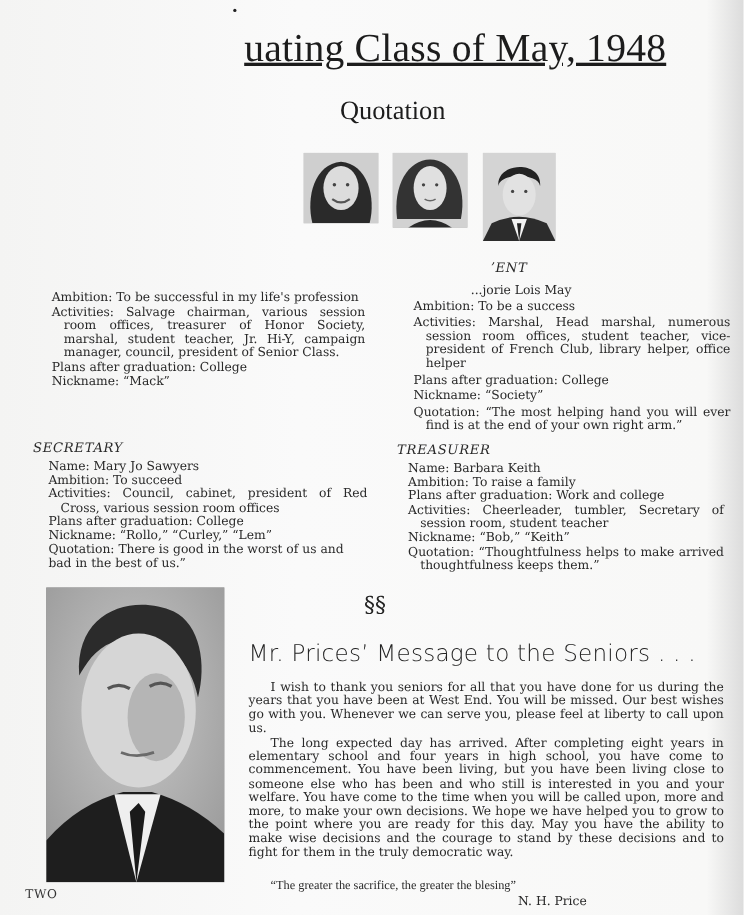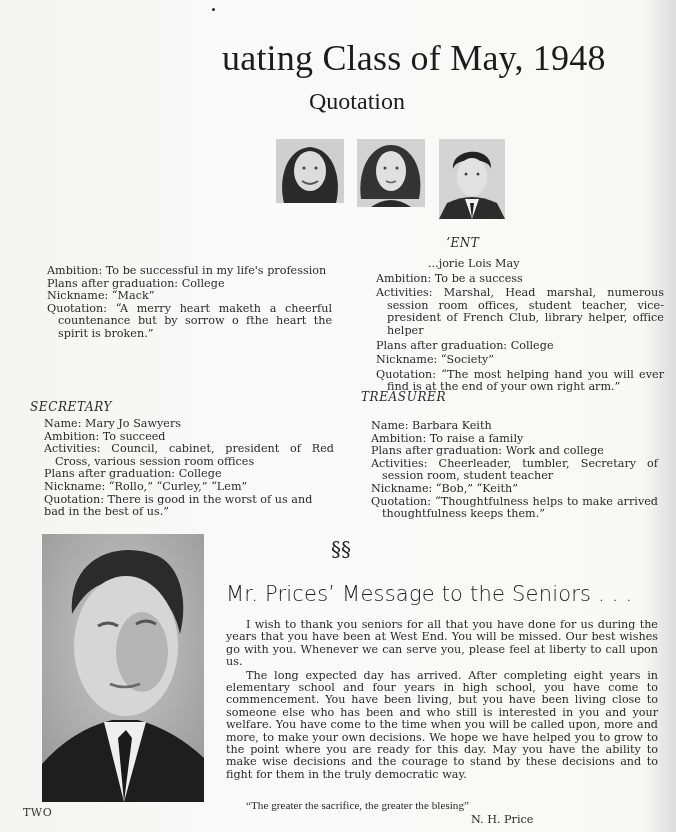--- a/index.html
+++ b/index.html
@@ -5,22 +5,22 @@
   html, body { margin: 0; padding: 0; }
   body {
     width: 676px; height: 832px; overflow: hidden; position: relative;
     background: #f7f7f6;
     font-family: "DejaVu Serif", "Liberation Serif", serif;
     color: #222;
   }
   .page { position: absolute; inset: 0; background: linear-gradient(90deg, #f4f4f3 0%, #fafafa 40%, #f8f8f7 95%, #dcdcdc 100%); }
   .dot { position: absolute; left: 212px; top: 8px; width: 3px; height: 3px; background: #222; border-radius: 50%; }
   .title {
-    position: absolute; left: 222px; top: 37px;
-    font-family: "Liberation Serif", serif; font-size: 36px; color: #1c1c1c; white-space: nowrap; letter-spacing: 0.2px;
+    position: absolute; left: 222px; top: 22px;
+    font-family: "Liberation Serif", serif; font-size: 36px; color: #1c1c1c; white-space: nowrap; letter-spacing: 0.2px; text-decoration: underline;
   }
   .subtitle {
     position: absolute; left: 309px; top: 88px;
     font-family: "Liberation Serif", serif; font-size: 24px; color: #1c1c1c;
   }
   .photo { position: absolute; background: #bdbdbd; overflow: hidden; }
   .photo svg { width: 100%; height: 100%; display: block; }
   .p1 { left: 276px; top: 139px; width: 68px; height: 64px; }
   .p2 { left: 357px; top: 139px; width: 68px; height: 68px; }
   .p3 { left: 439px; top: 139px; width: 66px; height: 80px; }
@@ -31,21 +31,21 @@
   .heading { position: absolute; font-style: italic; font-size: 12px; letter-spacing: 0.6px; color: #2a2a2a; }
 
   .pres { left: 47px; top: 265px; width: 285px; }
   .vp   { left: 376px; top: 258px; width: 288px; }
   .sec  { left: 44px;  top: 418px; width: 290px; }
   .tre  { left: 371px; top: 420px; width: 287px; }
 
   .vp .row.name { padding-left: 52px; }
   .h-vp  { left: 446px; top: 236px; }
   .h-sec { left: 30px;  top: 400px; }
-  .h-tre { left: 361px; top: 390px; }
+  .h-tre { left: 361px; top: 402px; }
 
   .section-mark { position: absolute; left: 331px; top: 537px; font-size: 20px; color: #222; }
   .portrait { position: absolute; left: 42px; top: 534px; width: 162px; height: 268px; background: #8a8a8a; overflow: hidden; }
   .portrait svg { width: 100%; height: 100%; display: block; }
 
   .msg-title {
     position: absolute; left: 226px; top: 582px;
     font-family: "DejaVu Sans", sans-serif; font-weight: 300; font-size: 21px; color: #222; white-space: nowrap; letter-spacing: 0.2px;
   }
   .msg { position: absolute; left: 226px; top: 619px; width: 432px; font-size: 11.2px; line-height: 12.4px; color: #2a2a2a; }
@@ -92,23 +92,23 @@
       <path d="M0 80 L8 64 Q33 52 58 64 L66 80 Z" fill="#2c2c2c"></path>
       <path d="M26 60 L33 80 L40 60 Z" fill="#f2f2f2"></path>
       <path d="M31 64 L33 80 L35 64 Z" fill="#222"></path>
       <circle cx="27" cy="35" r="1.5" fill="#444"></circle>
         <circle cx="39" cy="35" r="1.5" fill="#444"></circle>
     </svg>
   </div>
 
   <div class="block pres">
     <p class="row ind">Ambition: To be successful in my life's profession</p>
+    <p class="row ind">Activities: Salvage chairman, various session room offices, treasurer of Honor Society, marshal, student teacher, Jr. Hi-Y, campaign manager, council, president of Senior Class.</p>
     <p class="row ind">Plans after graduation: College</p>
     <p class="row ind">Nickname: “Mack”</p>
-    <p class="row ind">Quotation: “A merry heart maketh a cheerful countenance but by sorrow o fthe heart the spirit is broken.”</p>
   </div>
 
   <div class="heading h-vp">ʼENT</div>
   <div class="block vp">
     <p class="row name">...jorie Lois May</p>
     <p class="row ind" style="margin-top:2px">Ambition: To be a success</p>
     <p class="row ind" style="margin-top:2px">Activities: Marshal, Head marshal, numerous session room offices, student teacher, vice-president of French Club, library helper, office helper</p>
     <p class="row ind" style="margin-top:2px">Plans after graduation: College</p>
     <p class="row ind" style="margin-top:2px">Nickname: “Society”</p>
     <p class="row ind" style="margin-top:2px">Quotation: “The most helping hand you will ever find is at the end of your own right arm.”</p>

